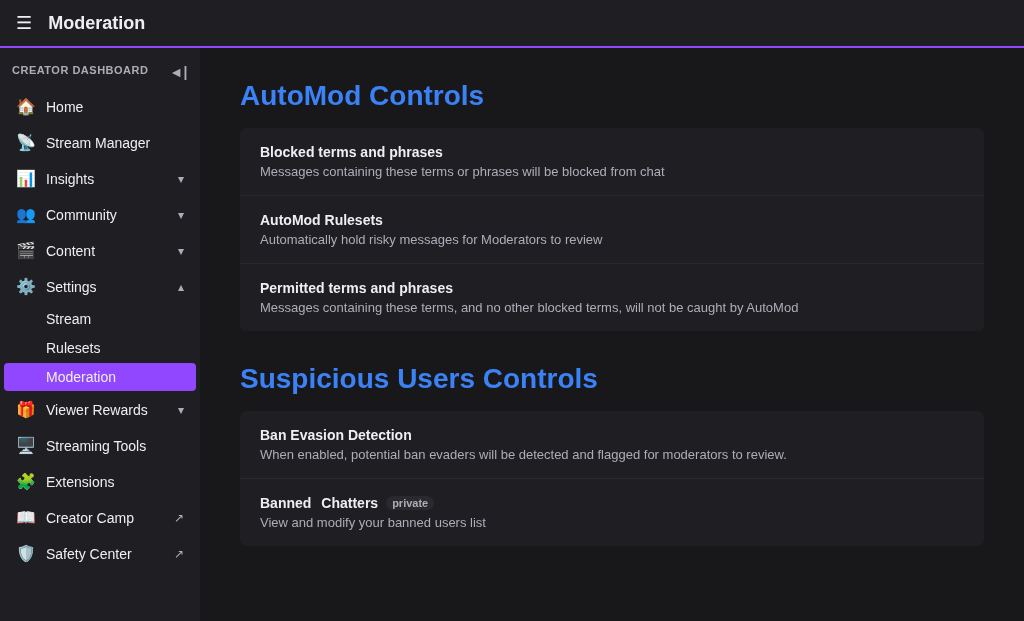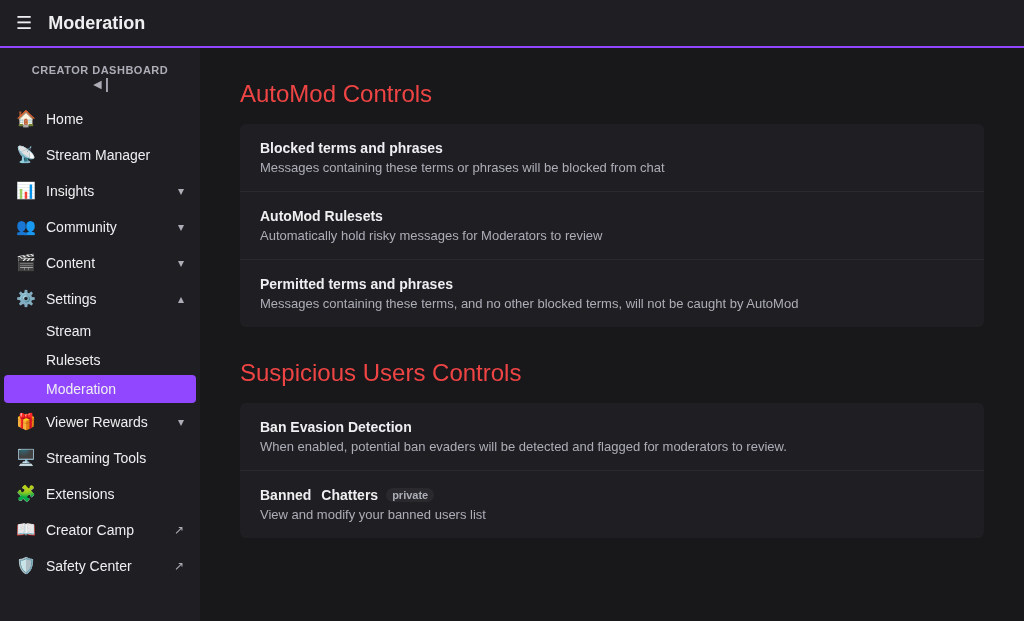--- a/index.html
+++ b/index.html
@@ -51,29 +51,28 @@
       flex-shrink: 0;
       overflow-y: auto;
       padding-top: 8px;
     }
     .sidebar::-webkit-scrollbar { width: 4px; }
     .sidebar::-webkit-scrollbar-track { background: transparent; }
     .sidebar::-webkit-scrollbar-thumb { background: #3a3a3d; }
 
     .sidebar-section-header {
       display: flex;
-      align-items: center;
+      align-items: flex-start;
       justify-content: space-between;
       padding: 8px 12px;
       font-size: 11px;
       font-weight: 700;
       color: #adadb8;
       letter-spacing: 0.5px;
       text-transform: uppercase;
-      flex-direction: column;
     }
     .sidebar-collapse-btn {
       cursor: pointer;
       color: #adadb8;
       font-size: 14px;
     }
 
     .sidebar-item {
       display: flex;
       align-items: center;
@@ -124,23 +123,23 @@
       flex: 1;
       background: #18181b;
       overflow-y: auto;
       padding: 32px 40px;
     }
     .content-area::-webkit-scrollbar { width: 6px; }
     .content-area::-webkit-scrollbar-track { background: transparent; }
     .content-area::-webkit-scrollbar-thumb { background: #3a3a3d; }
 
     .section-title {
-      font-size: 24px;
-      font-weight: 400;
-      color: #ef4444;
+      font-size: 28px;
+      font-weight: 700;
+      color: #3b82f6;
       margin-bottom: 16px;
     }
 
     .card-group {
       background: #1f1f23;
       border-radius: 6px;
       margin-bottom: 32px;
       overflow: hidden;
     }
 

